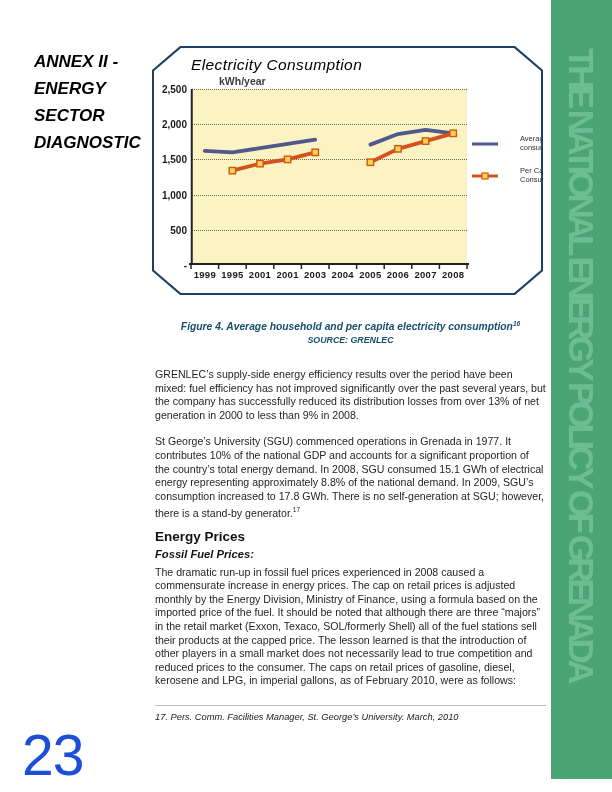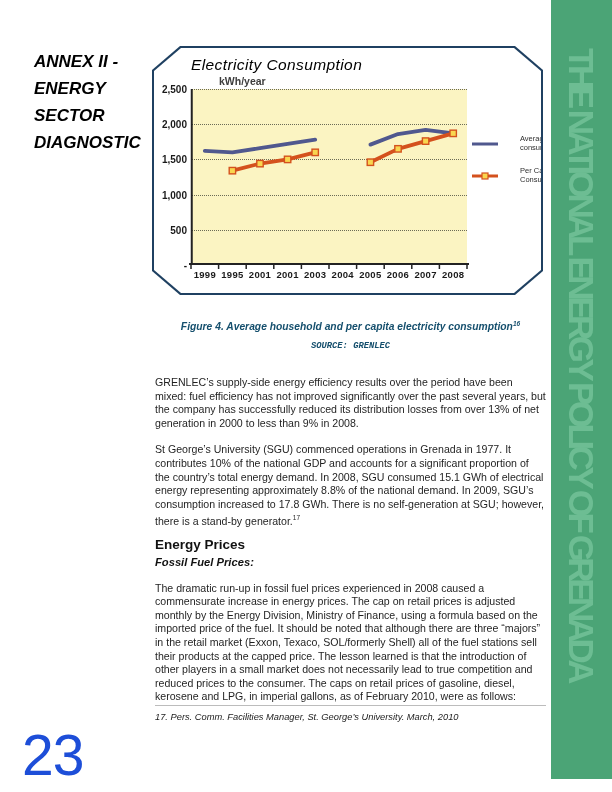--- a/index.html
+++ b/index.html
@@ -41,26 +41,26 @@
   .legend{position:absolute;left:318px;top:86px;width:68px;}
   .legend-entry{display:flex;align-items:center;margin-bottom:14px;gap:20px;}
   .legend-swatch{flex:none;margin-top:1px;}
   .legend-label{font-size:7.5px;line-height:9px;color:#2e2e2e;width:44px;}
 
   
   .caption-block{position:absolute;left:155px;top:320px;width:391px;text-align:center;
        color:#154f6d;font-style:italic;font-weight:bold;}
   .caption-line{font-size:10.3px;}
   .caption-line sup{font-size:6.5px;}
-  .source-line{font-size:8.8px;margin-top:9px;font-family:Liberation Mono, monospace;}
+  .source-line{font-size:8.8px;margin-top:3px;}
 
   
   .bodycol{position:absolute;left:155px;top:364px;width:391px;color:#1f1f1f;
        font-size:10.6px;line-height:13.6px;}
-  .bodycol p{margin:12px 0 13px 0;}
+  .bodycol p{margin:4px 0 13px 0;}
   .bodycol p.p2{margin-bottom:10px;}
   .bodycol sup{font-size:6.5px;}
   .sec-heading{font-size:13.5px;font-weight:bold;color:#111;margin:0 0 4px 0;}
   .sub-heading{font-size:11.2px;font-weight:bold;font-style:italic;color:#111;
        margin:0 0 2px 0;}
 
   
   .footnotes{position:absolute;left:155px;top:705px;width:391px;}
   .footnote-rule{border:none;border-top:1px solid #bcbcbc;margin:0 0 5px 0;}
   .footnote{font-size:9.3px;font-style:italic;line-height:13px;color:#222;}

